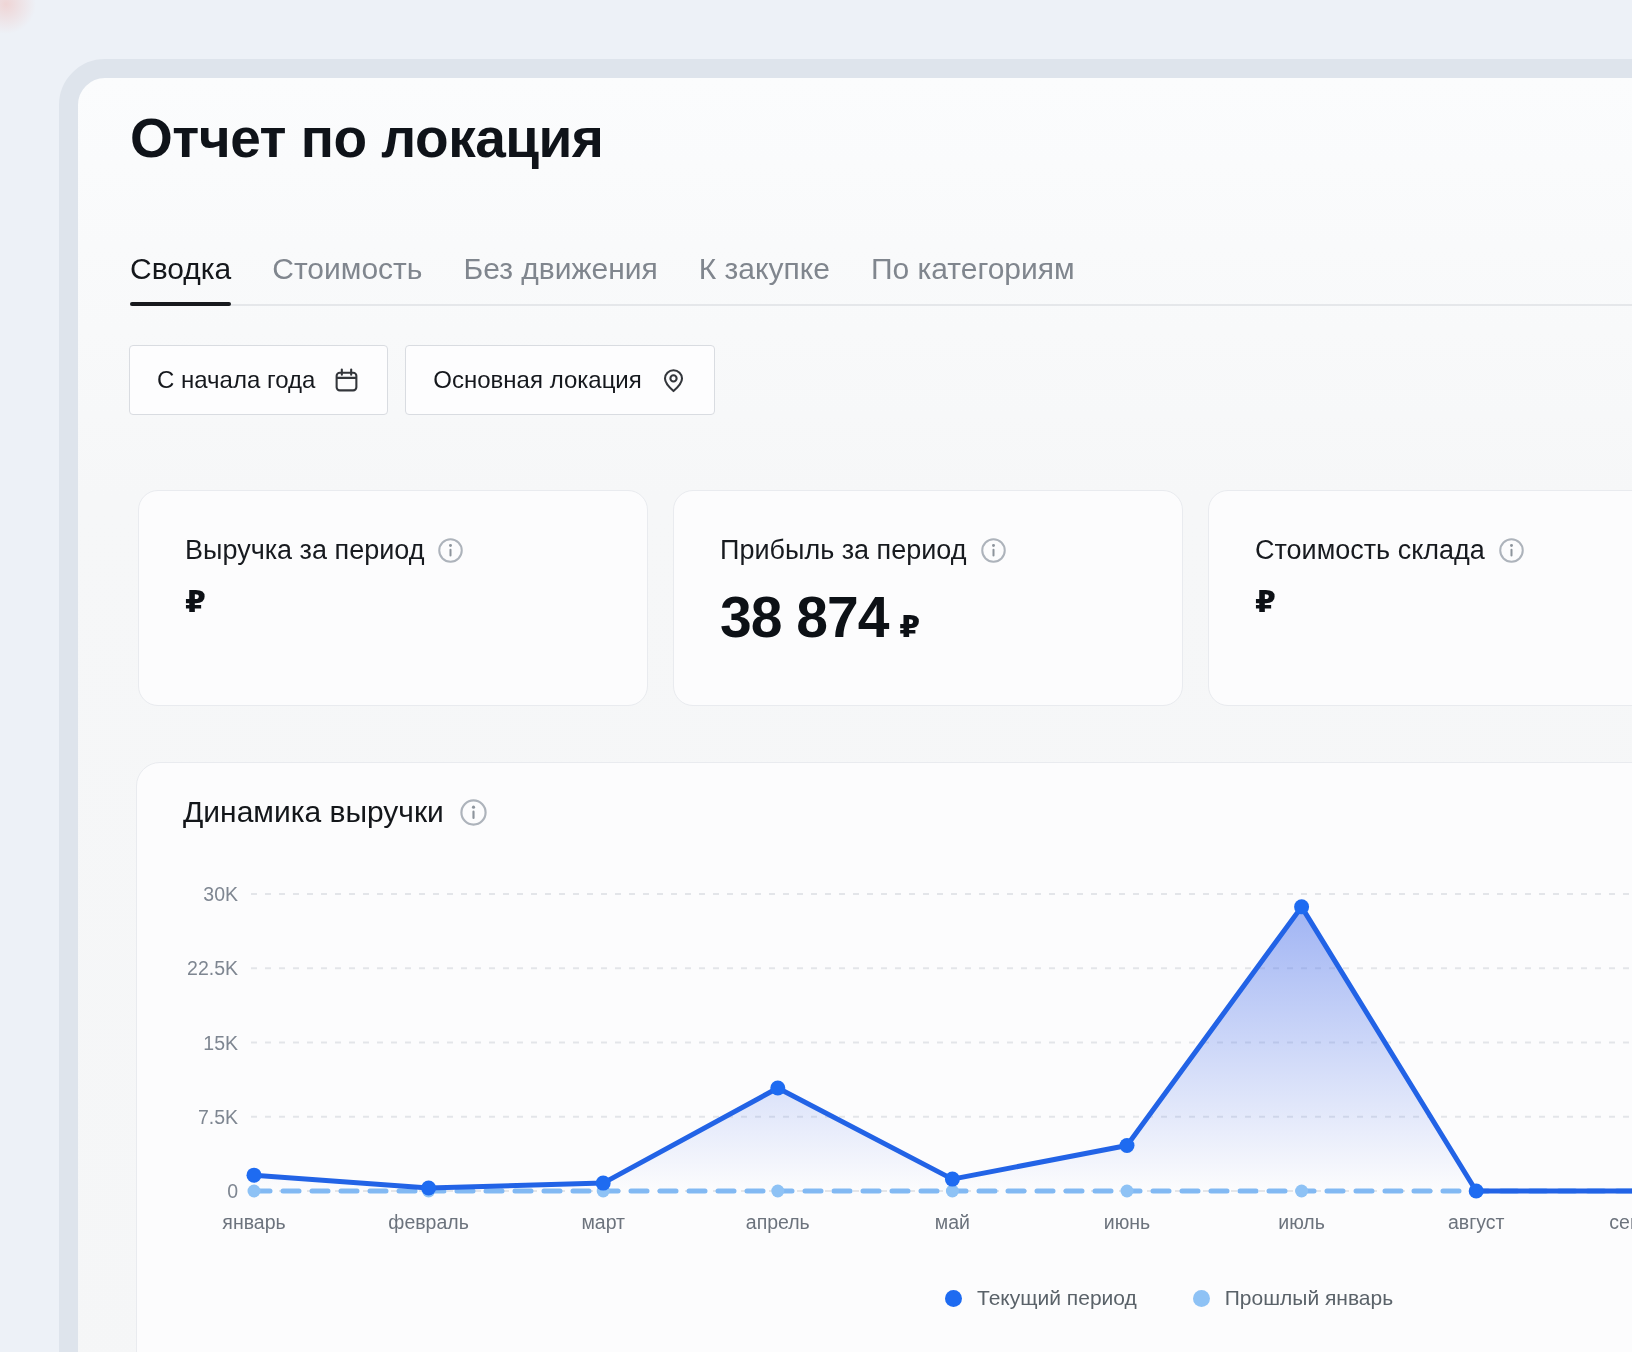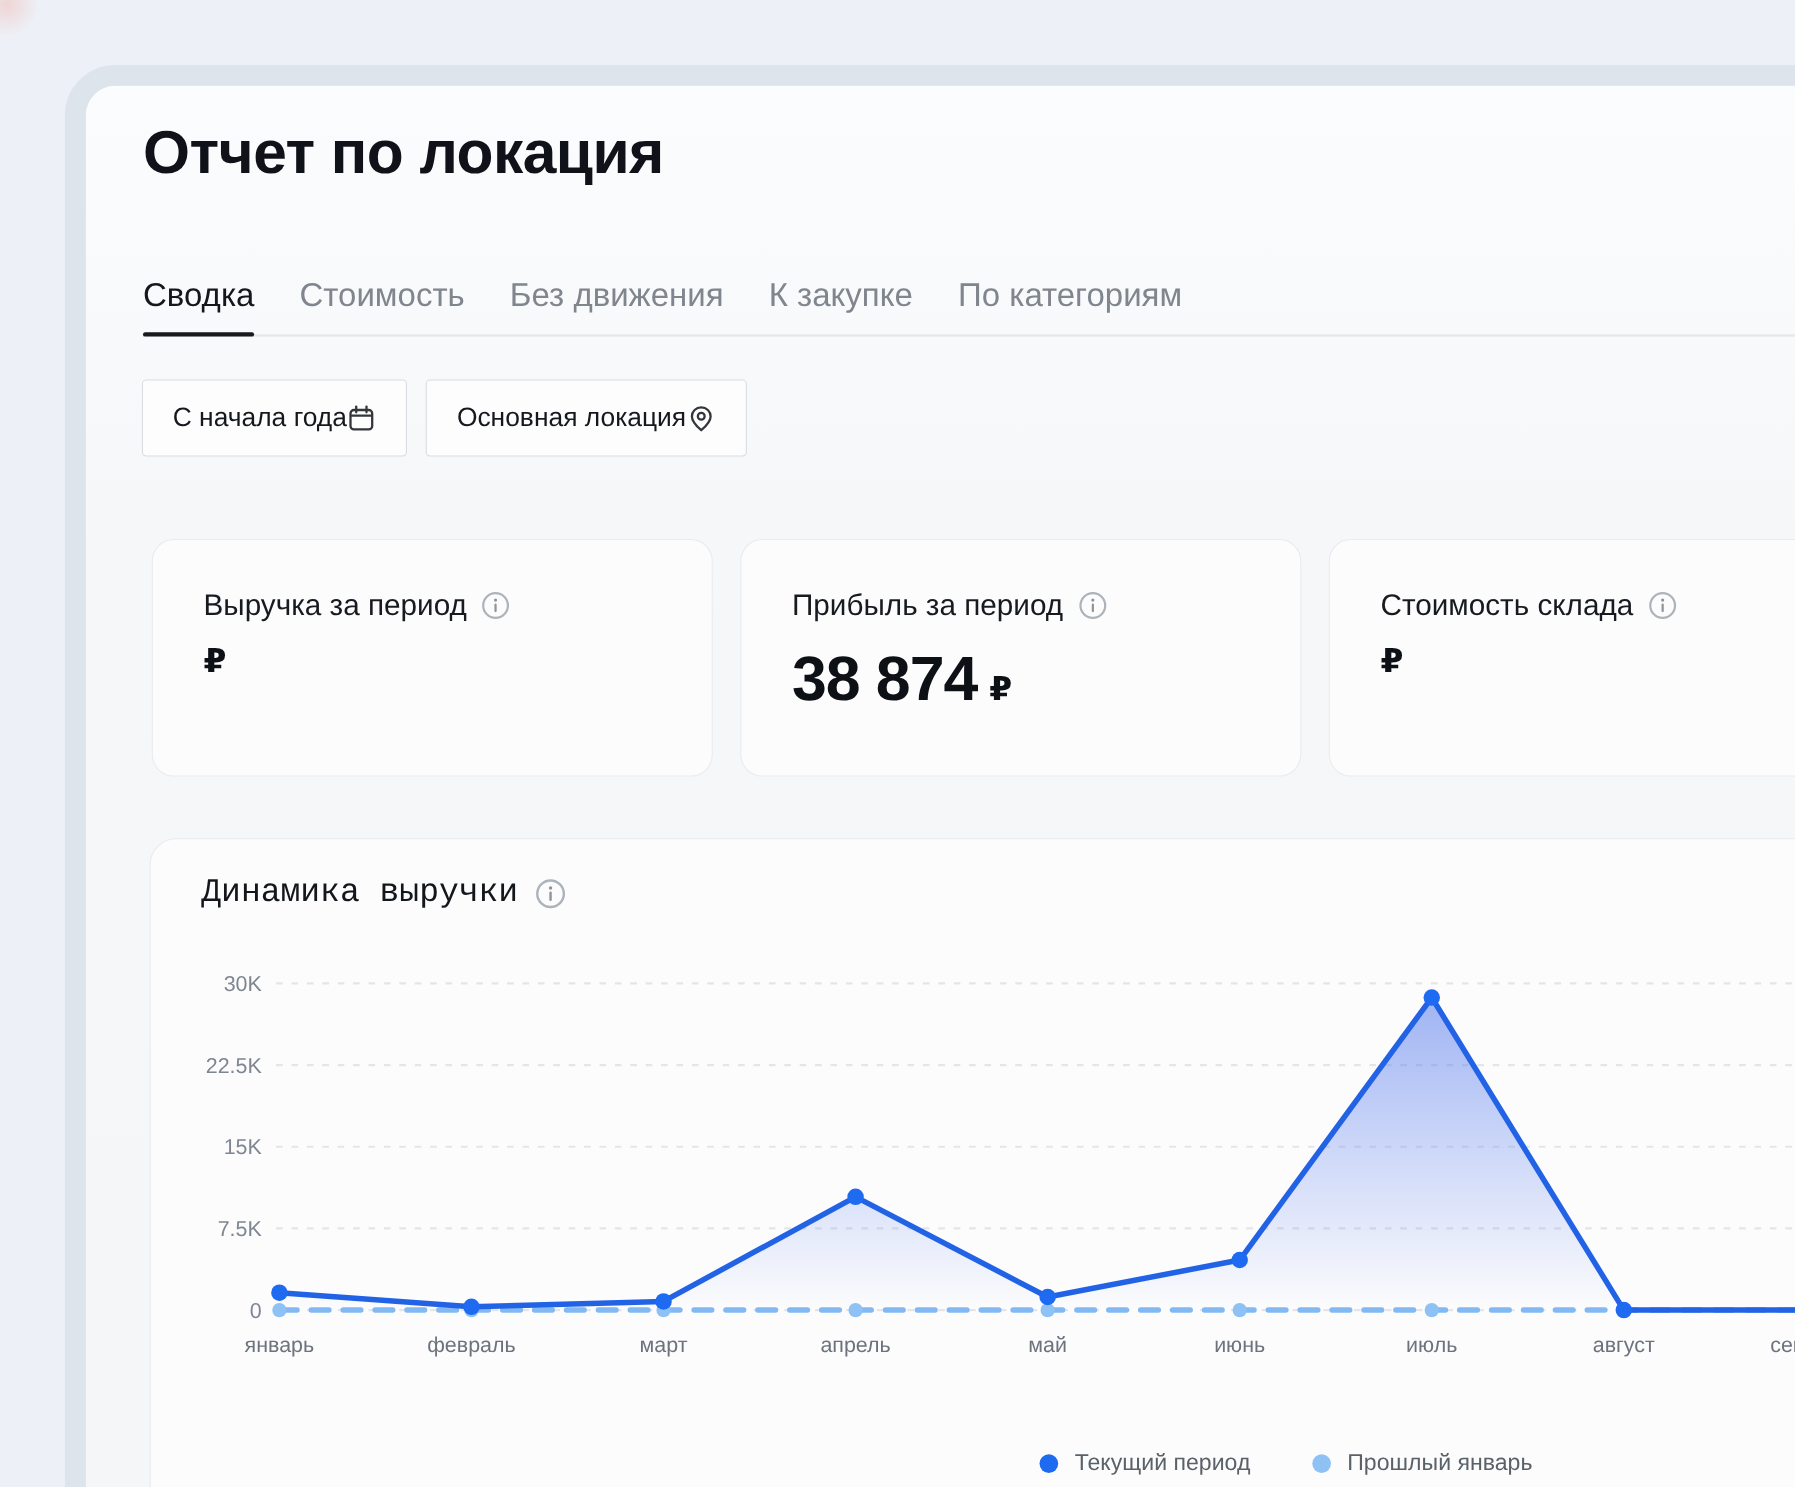--- a/index.html
+++ b/index.html
@@ -31,21 +31,21 @@
     border-bottom:2px solid #e5e7ea;padding-bottom:18px;
   }
   .tab{font-size:30px;color:#80868e;position:relative;cursor:pointer;white-space:nowrap;}
   .tab.active{color:#14171b;}
   .tab.active::after{
     content:"";position:absolute;left:0;right:0;bottom:-20px;height:4px;
     background:#17191d;border-radius:2px;
   }
   .filters{position:absolute;left:129px;top:345px;display:flex;gap:17px;z-index:2;}
   .filter-btn{
-    height:70px;display:flex;align-items:center;padding:0 27px;
+    height:70px;display:flex;align-items:center;gap:18px;padding:0 27px;
     background:#fdfdfe;border:1.5px solid #d9dce1;border-radius:4px;
     font-size:24px;color:#15181d;box-sizing:border-box;cursor:pointer;
   }
   .filter-btn svg{display:block;}
   .stats{position:absolute;left:138px;top:490px;display:flex;gap:25px;z-index:2;}
   .stat-card{
     width:510px;height:216px;box-sizing:border-box;flex:none;
     background:#fcfcfd;border:1.5px solid #e9ebef;border-radius:20px;
     padding:44px 46px 0 46px;
   }
@@ -57,26 +57,26 @@
     font-size:57px;font-weight:700;color:#0d1116;letter-spacing:-1px;
   }
   .currency{font-size:30px;font-weight:700;letter-spacing:0;font-family:"DejaVu Sans","Liberation Sans",sans-serif;}
   .chart-card{
     position:absolute;left:136px;top:762px;width:1560px;height:660px;z-index:2;
     box-sizing:border-box;background:#fcfcfd;border:1.5px solid #e9ebef;border-radius:24px;
   }
   .chart-title-row{
     position:absolute;left:46px;top:32px;display:flex;align-items:center;gap:15px;z-index:3;
   }
-  .chart-title{font-size:30px;color:#13161a;font-weight:500;font-family:Liberation Mono, monospace;}
+  .chart-title{font-size:30px;color:#13161a;font-weight:500;}
   #chart-svg{position:absolute;left:0;top:0;width:1560px;height:660px;z-index:2;}
   .legend{
     position:absolute;left:808px;top:523px;display:flex;gap:56px;align-items:center;z-index:3;
   }
-  .legend-item{display:flex;align-items:center;gap:15px;font-size:21px;color:#5a6269;cursor:pointer;margin-top:32px;}
+  .legend-item{display:flex;align-items:center;gap:15px;font-size:21px;color:#5a6269;cursor:pointer;}
   .legend-dot{width:17px;height:17px;border-radius:50%;flex:none;}
   svg text{font-family:"Liberation Sans","DejaVu Sans",sans-serif;}
 </style>
 </head>
 <body>
 
 <div class="window"></div>
 
 <div class="page-title">Отчет по локация</div>
 

